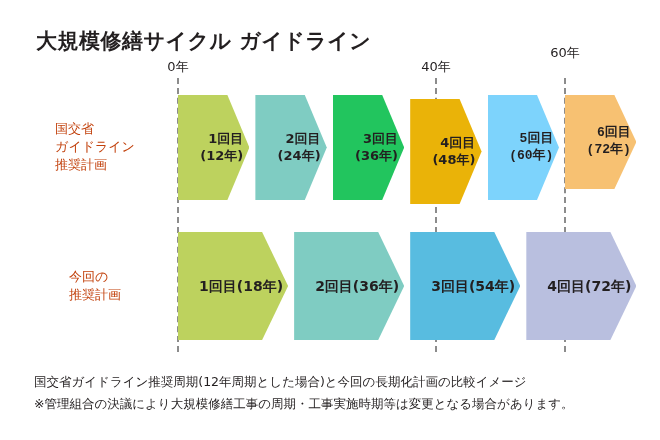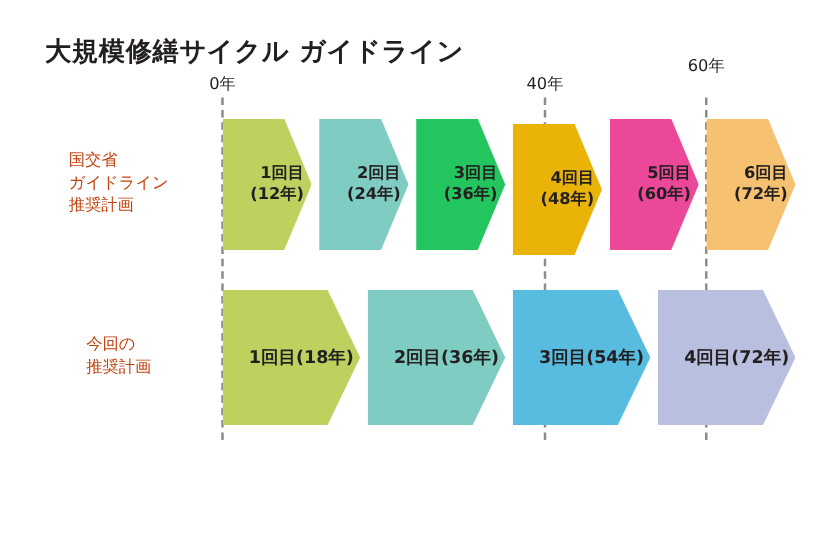--- a/index.html
+++ b/index.html
@@ -126,38 +126,42 @@
 (24年)</div>
       </div>
       <div class="block row-top" style="left: 332.8px; top: 95px; width: 71.4px; height: 105px; background: #22c55e; clip-path: polygon(0px 0px, 49.4px 0px, 100% 50%, 49.4px 100%, 0px 100%);">
         <div class="block-label">3回目
 (36年)</div>
       </div>
       <div class="block row-top" style="left: 410.2px; top: 99px; width: 71.4px; height: 105px; background: #eab308; clip-path: polygon(0px 0px, 49.4px 0px, 100% 50%, 49.4px 100%, 0px 100%);">
         <div class="block-label">4回目
 (48年)</div>
       </div>
-      <div class="block row-top" style="left: 487.6px; top: 95px; width: 71.4px; height: 105px; background: #ec4899; clip-path: polygon(0px 0px, 49.4px 0px, 100% 50%, 49.4px 100%, 0px 100%);">
+      <div class="block row-top" style="left: 487.6px; top: 95px; width: 71.4px; height: 105px; background: #7dd3fc; clip-path: polygon(0px 0px, 49.4px 0px, 100% 50%, 49.4px 100%, 0px 100%); font-family: Liberation Mono, monospace;">
         <div class="block-label">5回目
 (60年)</div>
       </div>
-      <div class="block row-top" style="left: 565px; top: 95px; width: 71.4px; height: 105px; background: rgb(247, 193, 114); clip-path: polygon(0px 0px, 49.4px 0px, 100% 50%, 49.4px 100%, 0px 100%);">
+      <div class="block row-top" style="left: 565px; top: 95px; width: 71.4px; height: 94px; background: rgb(247, 193, 114); clip-path: polygon(0px 0px, 49.4px 0px, 100% 50%, 49.4px 100%, 0px 100%); font-family: Liberation Mono, monospace;">
         <div class="block-label">6回目
 (72年)</div>
       </div>
       <div class="row-label" style="left: 95px; top: 286px; transform: translate(-50%, -50%); white-space: pre-line;">今回の
 推奨計画</div>
       <div class="block row-bottom" style="left: 178px; top: 232px; width: 110.1px; height: 108px; background: rgb(189, 210, 94); clip-path: polygon(0px 0px, 84.1px 0px, 100% 50%, 84.1px 100%, 0px 100%);">
         <div class="block-label">1回目(18年)</div>
       </div>
       <div class="block row-bottom" style="left: 294.1px; top: 232px; width: 110.1px; height: 108px; background: rgb(127, 204, 194); clip-path: polygon(0px 0px, 84.1px 0px, 100% 50%, 84.1px 100%, 0px 100%);">
         <div class="block-label">2回目(36年)</div>
       </div>
       <div class="block row-bottom" style="left: 410.2px; top: 232px; width: 110.1px; height: 108px; background: rgb(88, 188, 224); clip-path: polygon(0px 0px, 84.1px 0px, 100% 50%, 84.1px 100%, 0px 100%);">
         <div class="block-label">3回目(54年)</div>
       </div>
       <div class="block row-bottom" style="left: 526.3px; top: 232px; width: 110.1px; height: 108px; background: rgb(185, 191, 223); clip-path: polygon(0px 0px, 84.1px 0px, 100% 50%, 84.1px 100%, 0px 100%);">
         <div class="block-label">4回目(72年)</div>
       </div>
     </div>
 
+  <div class="footnotes">
+    <div class="footnote">国交省ガイドライン推奨周期(12年周期とした場合)と今回の長期化計画の比較イメージ</div>
+    <div class="footnote">※管理組合の決議により大規模修繕工事の周期・工事実施時期等は変更となる場合があります。</div>
+  </div>
 
 </div>
 
 </body></html>

